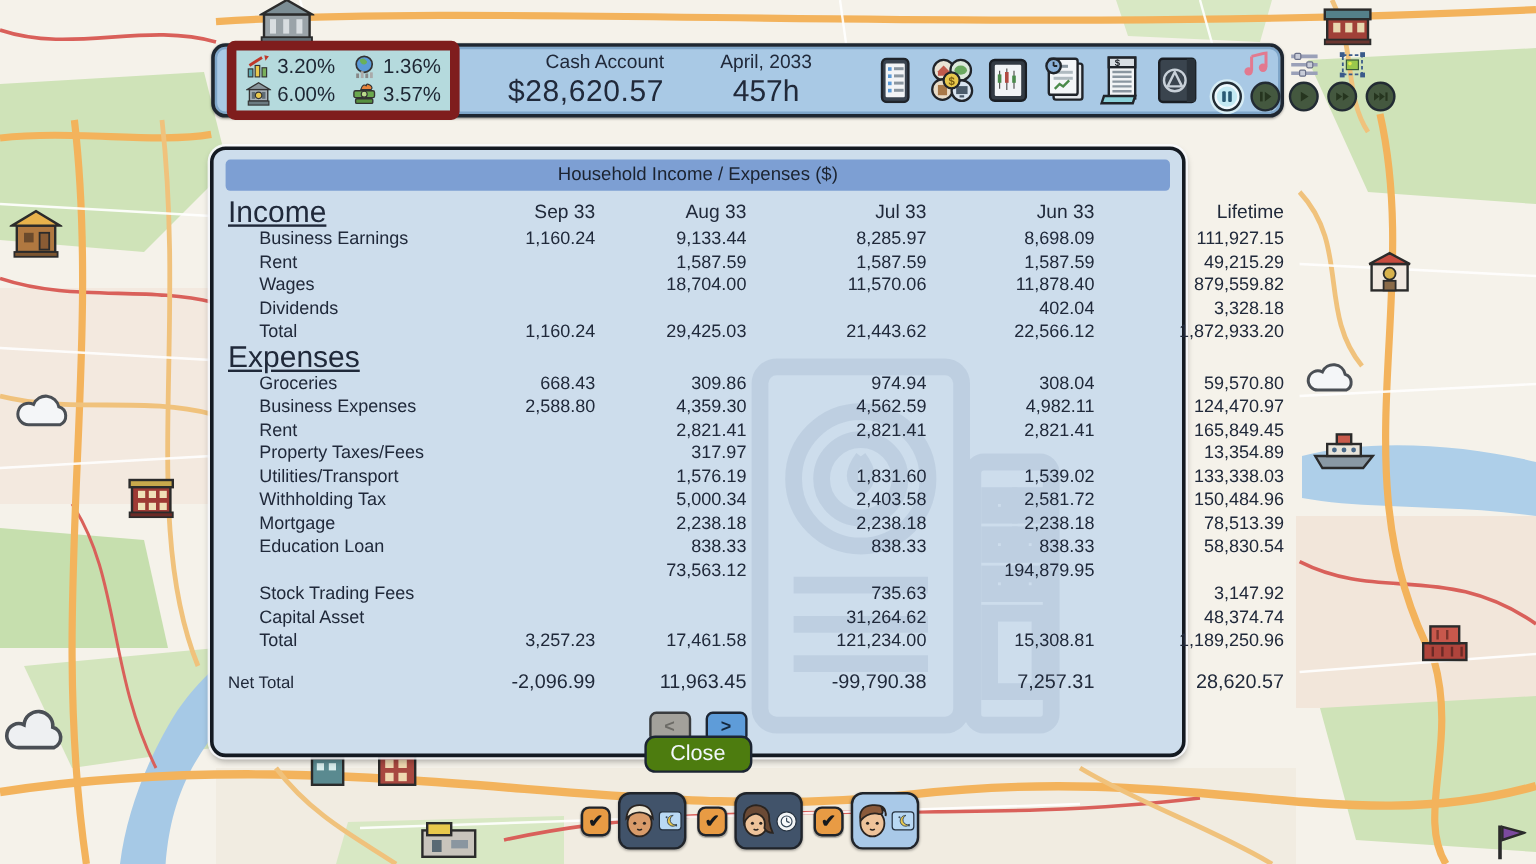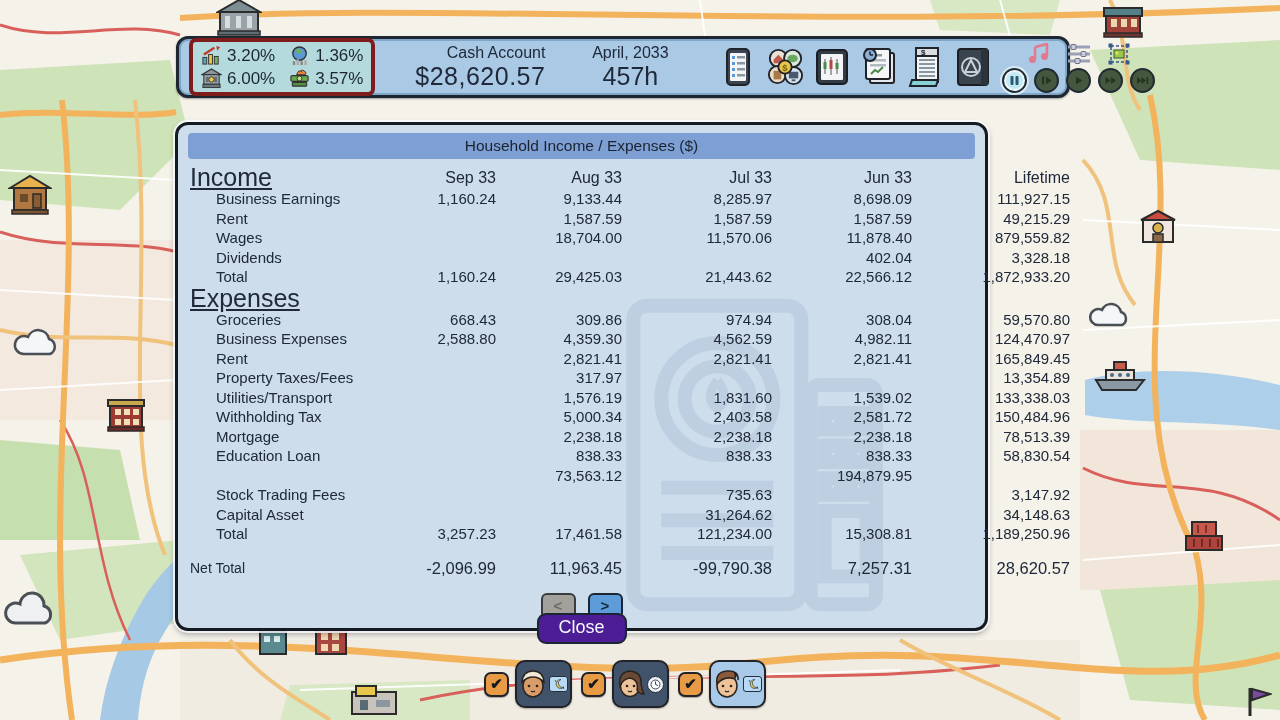--- a/index.html
+++ b/index.html
@@ -9,21 +9,21 @@
 
   
   .map { position:absolute; inset:0; z-index:0; }
   .deco { position:absolute; z-index:1; }
 
   
   .hud { position:absolute; left:176px; top:36px; width:894px; height:62px; z-index:5;
     background:#a9c9e5; border:3px solid #1e2731; border-radius:12px;
     box-shadow: inset 0 0 0 2px #7fa6c9, 0 1px 2px rgba(0,0,0,.35);
     display:flex; align-items:center; padding:0 10px; gap:10px; }
-  .rates { background:#b5dadd; border:4px solid #7f1d1d; border-radius:7px;
+  .rates { background:#b5dadd; border:8px solid #7f1d1d; border-radius:7px;
     padding:3px 8px; display:grid; grid-template-columns:auto auto; column-gap:14px; row-gap:2px; }
   .rate { display:flex; align-items:center; gap:5px; font-size:17px; color:#1d2633; }
   .rate svg { width:21px; height:21px; }
   .hud-cash { text-align:right; min-width:160px; }
   .hud-cash .lab { font-size:16px; }
   .hud-cash .val { font-size:25px; letter-spacing:.5px; }
   .hud-date { text-align:center; min-width:150px; }
   .hud-date .lab { font-size:16px; }
   .hud-date .val { font-size:25px; }
   .menu-icons { display:flex; align-items:center; gap:9px; margin-left:4px; }
@@ -55,21 +55,21 @@
   .colh { font-size:16px; line-height:23px; }
   .net { margin-top:13px; }
   .net .c { font-size:16.5px; line-height:23px; }
   .net .lbl { padding-left:2px; font-size:14px; }
   .navrow { display:flex; justify-content:center; gap:12px; margin-top:13px; }
   .navbtn { width:35px; height:26px; border-radius:6px; border:2px solid #1c2533;
     font-size:15px; font-weight:bold; display:flex; align-items:center; justify-content:center; cursor:pointer; }
   .navbtn.prev { background:#a3a19b; color:#6c6b66; border-color:#3a3c3e; }
   .navbtn.next { background:#5e9cd9; color:#14283e; }
   .closebtn { position:absolute; left:50%; bottom:-16px; transform:translateX(-50%);
-    background:#4c1d95; border:2.5px solid #1c2533; border-radius:9px; color:#f3f8fd;
+    background:#4d7c0f; border:2.5px solid #1c2533; border-radius:9px; color:#f3f8fd;
     font-size:18px; padding:2px 20px 4px 20px; cursor:pointer; z-index:7; }
 
   
   .charbar { position:absolute; left:484px; top:660px; display:flex; gap:9px; z-index:5; }
   .chargroup { display:flex; align-items:center; gap:6px; }
   .chk { width:25px; height:25px; background:#e89b44; border:2.5px solid #20242a; border-radius:7px;
     color:#16191d; font-size:15px; font-weight:bold; display:flex; align-items:center; justify-content:center;
     cursor:pointer; box-shadow:0 1px 1px rgba(0,0,0,.3); }
   .charbtn { width:57px; height:48px; border:2.5px solid #20242a; border-radius:10px;
     display:flex; align-items:center; justify-content:center; gap:2px; cursor:pointer;
@@ -610,21 +610,21 @@
       <div class="c n">735.63</div>
       <div class="c n"></div>
       <div class="c n">3,147.92</div>
     </div>
     <div class="trow">
       <div class="c lbl">Capital Asset</div>
       <div class="c n"></div>
       <div class="c n"></div>
       <div class="c n">31,264.62</div>
       <div class="c n"></div>
-      <div class="c n">34,148.63</div>
+      <div class="c n">48,374.74</div>
     </div>
     <div class="trow">
       <div class="c lbl">Total</div>
       <div class="c n">3,257.23</div>
       <div class="c n">17,461.58</div>
       <div class="c n">121,234.00</div>
       <div class="c n">15,308.81</div>
       <div class="c n">1,189,250.96</div>
     </div>
 

